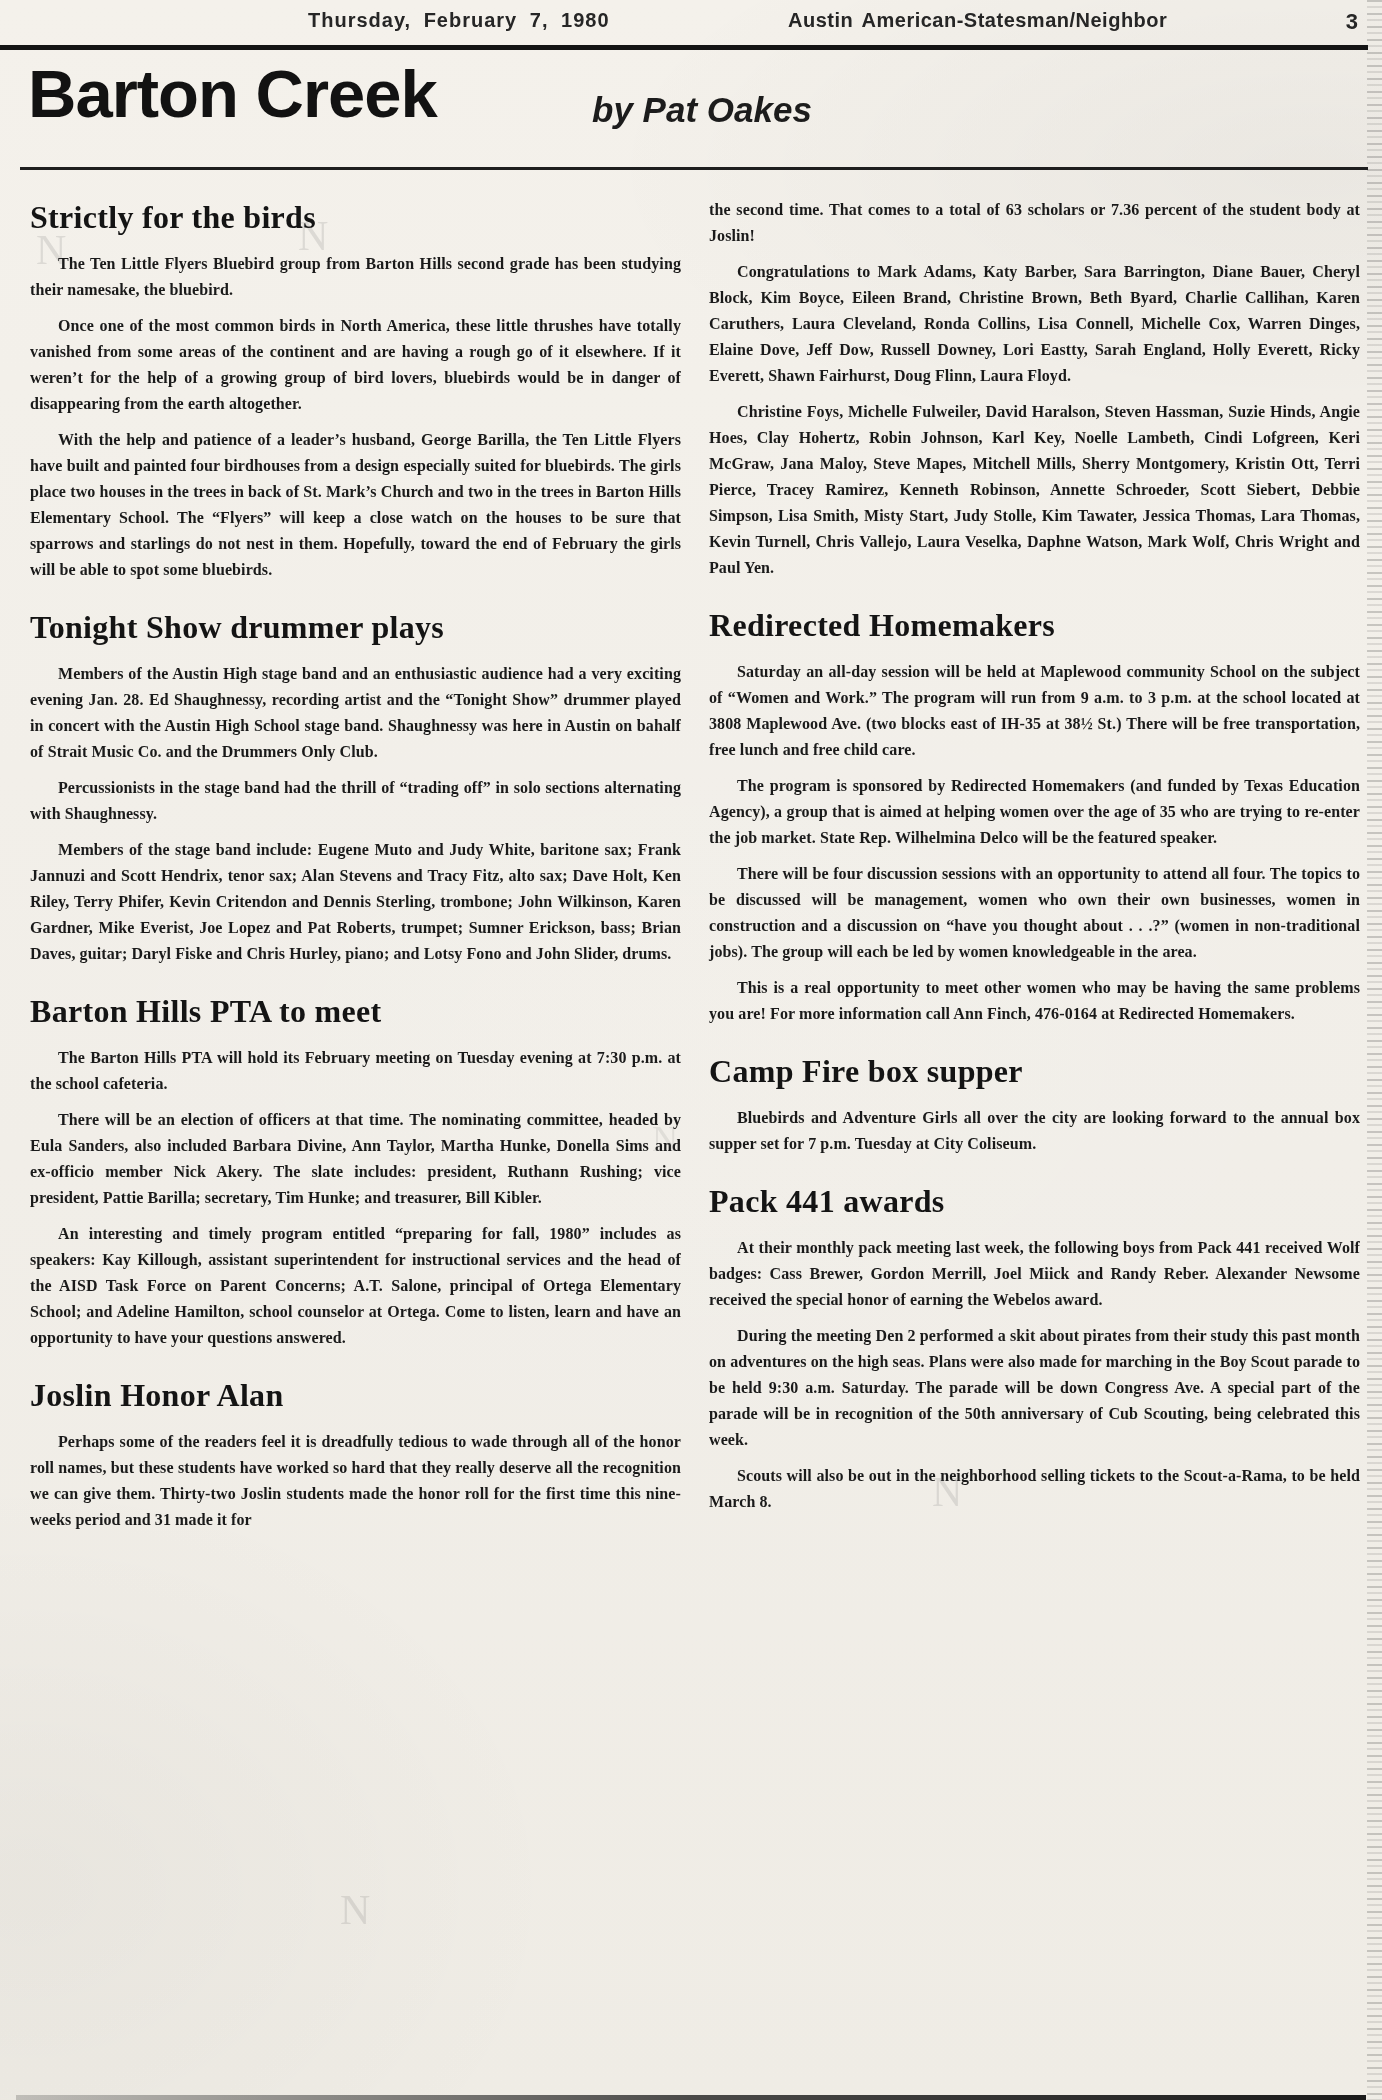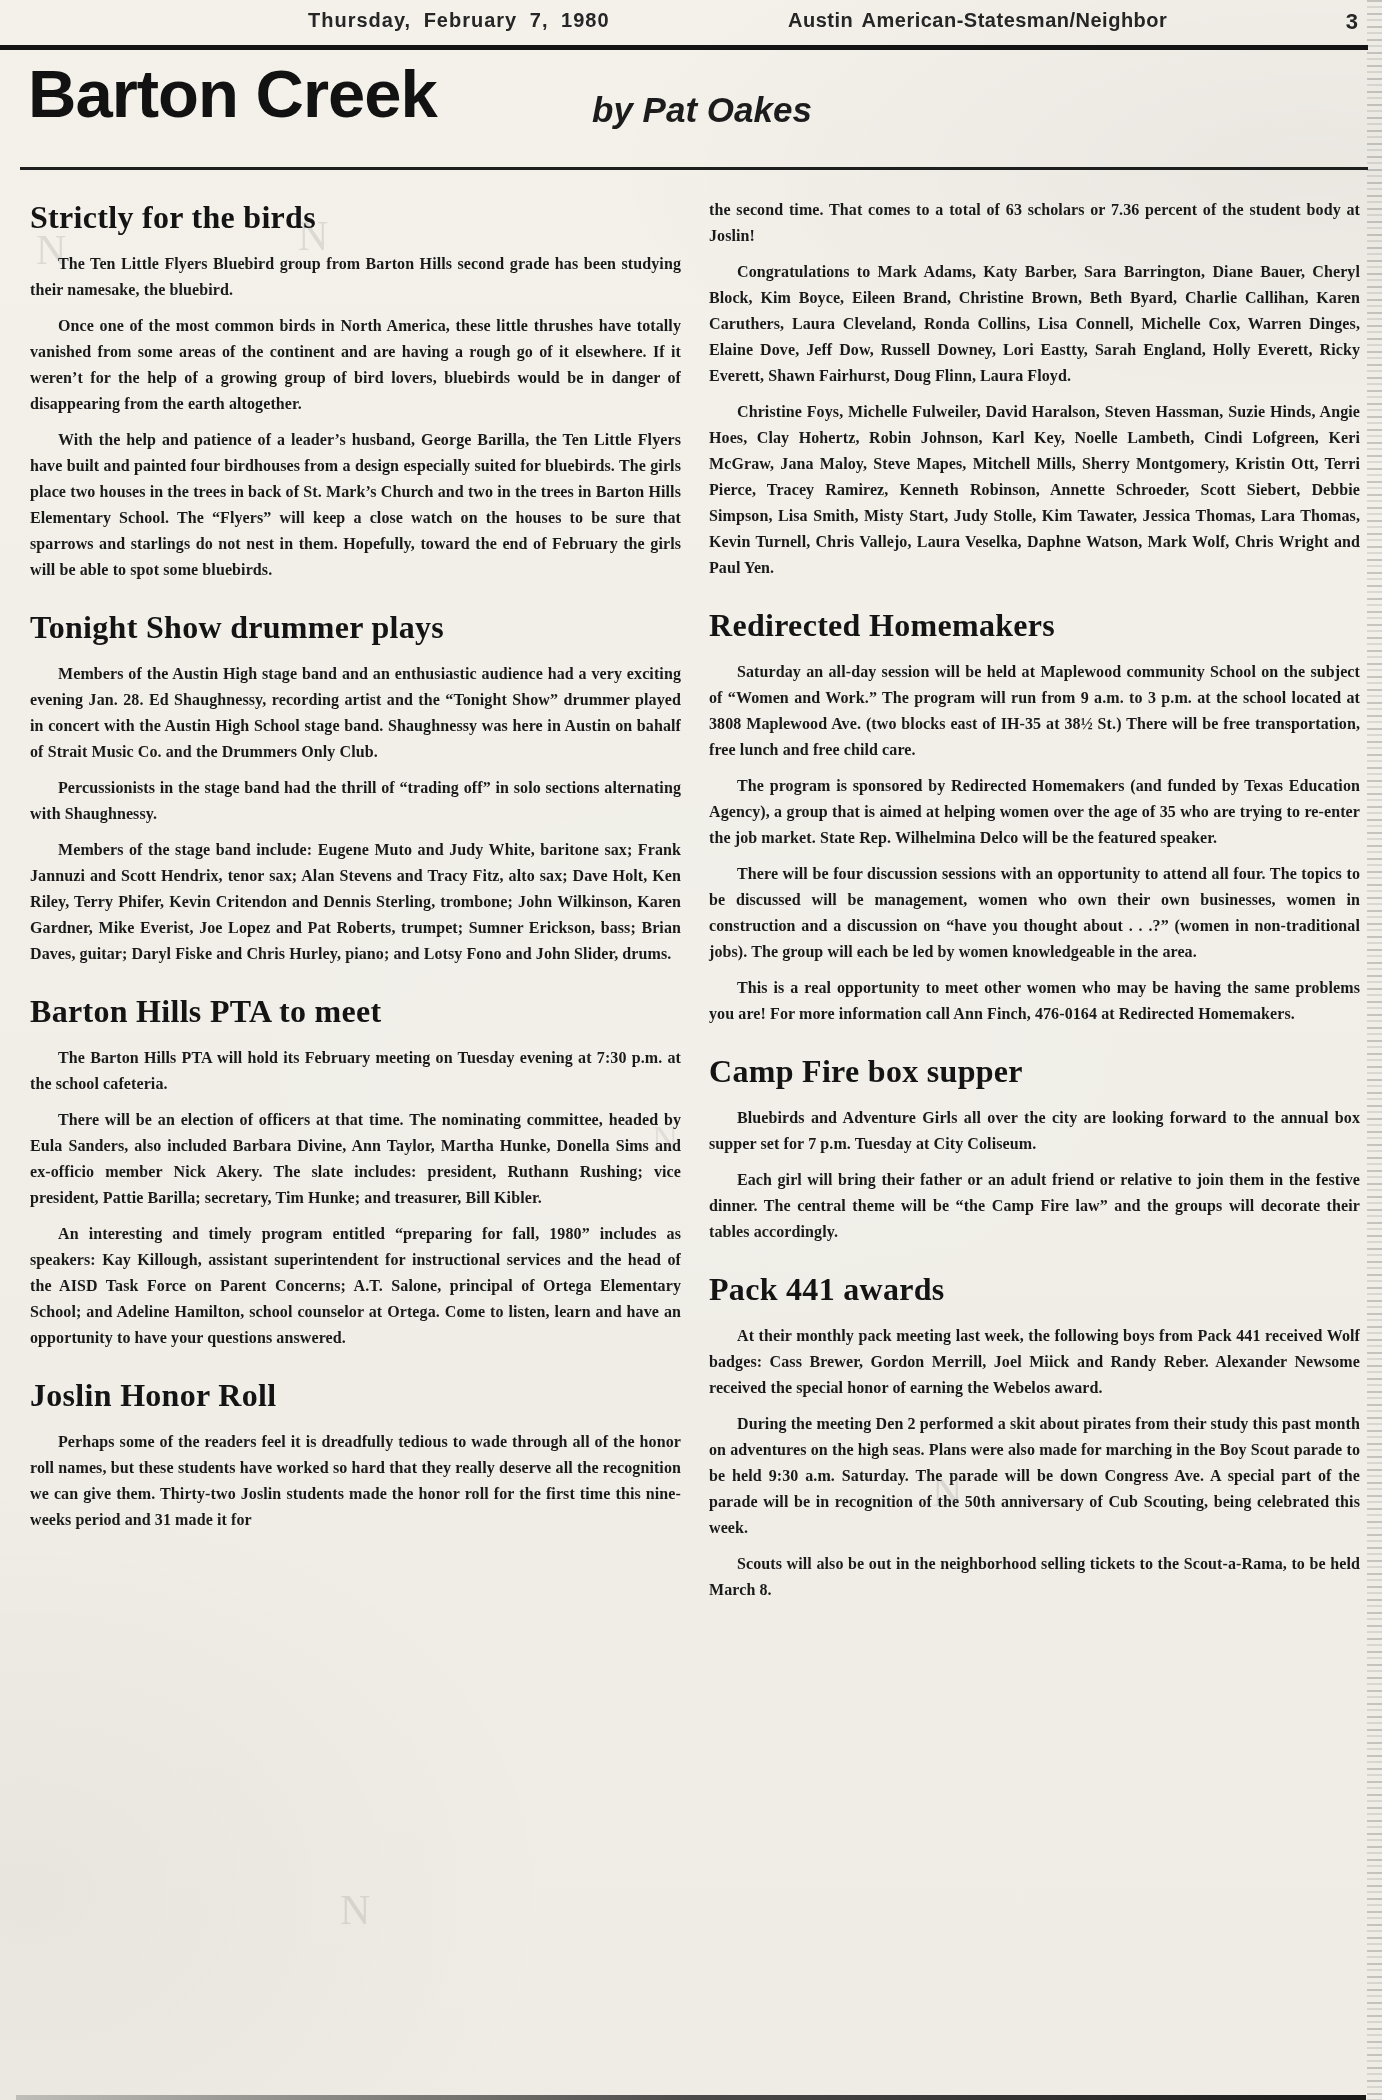--- a/index.html
+++ b/index.html
@@ -106,38 +106,37 @@
       <h2 class="section">Tonight Show drummer plays</h2>
       <p class="body">Members of the Austin High stage band and an enthusiastic audience had a very exciting evening Jan. 28. Ed Shaughnessy, recording artist and the “Tonight Show” drummer played in concert with the Austin High School stage band. Shaughnessy was here in Austin on bahalf of Strait Music Co. and the Drummers Only Club.</p>
       <p class="body">Percussionists in the stage band had the thrill of “trading off” in solo sections alternating with Shaughnessy.</p>
       <p class="body">Members of the stage band include: Eugene Muto and Judy White, baritone sax; Frank Jannuzi and Scott Hendrix, tenor sax; Alan Stevens and Tracy Fitz, alto sax; Dave Holt, Ken Riley, Terry Phifer, Kevin Critendon and Dennis Sterling, trombone; John Wilkinson, Karen Gardner, Mike Everist, Joe Lopez and Pat Roberts, trumpet; Sumner Erickson, bass; Brian Daves, guitar; Daryl Fiske and Chris Hurley, piano; and Lotsy Fono and John Slider, drums.</p>
 
       <h2 class="section">Barton Hills PTA to meet</h2>
       <p class="body">The Barton Hills PTA will hold its February meeting on Tuesday evening at 7:30 p.m. at the school cafeteria.</p>
       <p class="body">There will be an election of officers at that time. The nominating committee, headed by Eula Sanders, also included Barbara Divine, Ann Taylor, Martha Hunke, Donella Sims and ex-officio member Nick Akery. The slate includes: president, Ruthann Rushing; vice president, Pattie Barilla; secretary, Tim Hunke; and treasurer, Bill Kibler.</p>
       <p class="body">An interesting and timely program entitled “preparing for fall, 1980” includes as speakers: Kay Killough, assistant superintendent for instructional services and the head of the AISD Task Force on Parent Concerns; A.T. Salone, principal of Ortega Elementary School; and Adeline Hamilton, school counselor at Ortega. Come to listen, learn and have an opportunity to have your questions answered.</p>
 
-      <h2 class="section">Joslin Honor Roll</h2>
+      <h2 class="section">Joslin Honor Alan</h2>
       <p class="body">Perhaps some of the readers feel it is dreadfully tedious to wade through all of the honor roll names, but these students have worked so hard that they really deserve all the recognition we can give them. Thirty-two Joslin students made the honor roll for the first time this nine-weeks period and 31 made it for</p>
     </div>
 
     <div class="col">
       <p class="body no-indent">the second time. That comes to a total of 63 scholars or 7.36 percent of the student body at Joslin!</p>
       <p class="body">Congratulations to Mark Adams, Katy Barber, Sara Barrington, Diane Bauer, Cheryl Block, Kim Boyce, Eileen Brand, Christine Brown, Beth Byard, Charlie Callihan, Karen Caruthers, Laura Cleveland, Ronda Collins, Lisa Connell, Michelle Cox, Warren Dinges, Elaine Dove, Jeff Dow, Russell Downey, Lori Eastty, Sarah England, Holly Everett, Ricky Everett, Shawn Fairhurst, Doug Flinn, Laura Floyd.</p>
       <p class="body">Christine Foys, Michelle Fulweiler, David Haralson, Steven Hassman, Suzie Hinds, Angie Hoes, Clay Hohertz, Robin Johnson, Karl Key, Noelle Lambeth, Cindi Lofgreen, Keri McGraw, Jana Maloy, Steve Mapes, Mitchell Mills, Sherry Montgomery, Kristin Ott, Terri Pierce, Tracey Ramirez, Kenneth Robinson, Annette Schroeder, Scott Siebert, Debbie Simpson, Lisa Smith, Misty Start, Judy Stolle, Kim Tawater, Jessica Thomas, Lara Thomas, Kevin Turnell, Chris Vallejo, Laura Veselka, Daphne Watson, Mark Wolf, Chris Wright and Paul Yen.</p>
 
       <h2 class="section">Redirected Homemakers</h2>
       <p class="body">Saturday an all-day session will be held at Maplewood community School on the subject of “Women and Work.” The program will run from 9 a.m. to 3 p.m. at the school located at 3808 Maplewood Ave. (two blocks east of IH-35 at 38½ St.) There will be free transportation, free lunch and free child care.</p>
       <p class="body">The program is sponsored by Redirected Homemakers (and funded by Texas Education Agency), a group that is aimed at helping women over the age of 35 who are trying to re-enter the job market. State Rep. Wilhelmina Delco will be the featured speaker.</p>
       <p class="body">There will be four discussion sessions with an opportunity to attend all four. The topics to be discussed will be management, women who own their own businesses, women in construction and a discussion on “have you thought about . . .?” (women in non-traditional jobs). The group will each be led by women knowledgeable in the area.</p>
       <p class="body">This is a real opportunity to meet other women who may be having the same problems you are! For more information call Ann Finch, 476-0164 at Redirected Homemakers.</p>
 
       <h2 class="section">Camp Fire box supper</h2>
       <p class="body">Bluebirds and Adventure Girls all over the city are looking forward to the annual box supper set for 7 p.m. Tuesday at City Coliseum.</p>
-      <p class="body">Each girl will bring their father or an adult friend or relative to join them in the festive dinner. The central theme will be “the Camp Fire law” and the groups will decorate their tables accordingly.</p>
 
       <h2 class="section">Pack 441 awards</h2>
       <p class="body">At their monthly pack meeting last week, the following boys from Pack 441 received Wolf badges: Cass Brewer, Gordon Merrill, Joel Miick and Randy Reber. Alexander Newsome received the special honor of earning the Webelos award.</p>
       <p class="body">During the meeting Den 2 performed a skit about pirates from their study this past month on adventures on the high seas. Plans were also made for marching in the Boy Scout parade to be held 9:30 a.m. Saturday. The parade will be down Congress Ave. A special part of the parade will be in recognition of the 50th anniversary of Cub Scouting, being celebrated this week.</p>
       <p class="body">Scouts will also be out in the neighborhood selling tickets to the Scout-a-Rama, to be held March 8.</p>
     </div>
 
   </div>
 
   <span class="wm wm1">N</span>

